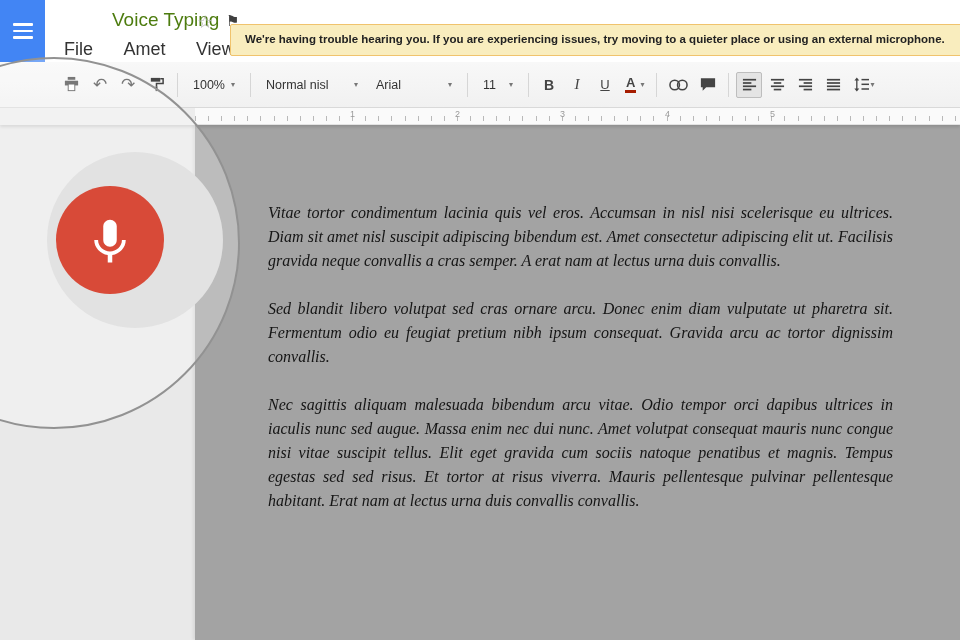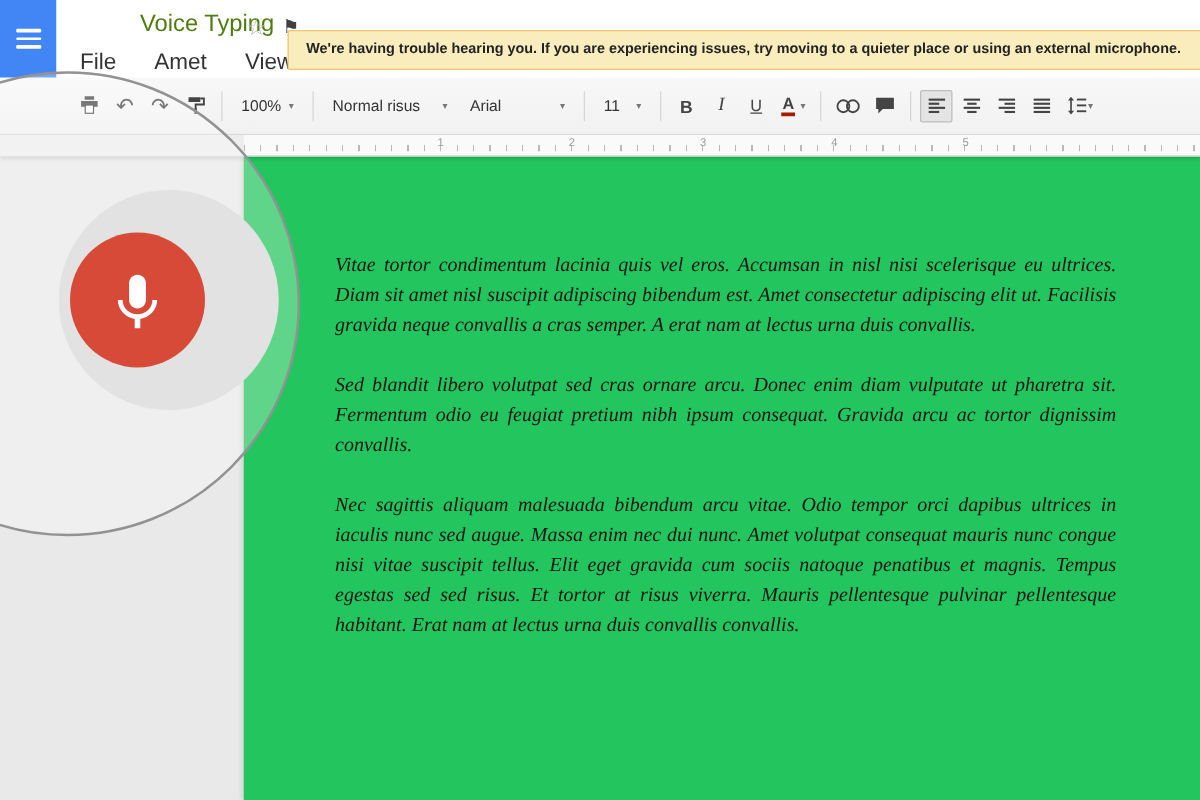--- a/index.html
+++ b/index.html
@@ -59,21 +59,21 @@
   .ruler { position:absolute; top:108px; left:0; right:0; height:17px; background:#ededed;
            z-index:3; box-shadow:0 2px 3px rgba(0,0,0,0.13); }
   .ruler-page { position:absolute; left:195px; right:0; top:0; bottom:0; background:#fafafa;
                 border-bottom:1px solid #e2e2e2; }
   .ticks { position:absolute; left:0; right:0; bottom:3px; height:5px;
            background:repeating-linear-gradient(to right, #b9b9b9 0 1px, transparent 1px 13.1px); }
   .rnum { position:absolute; top:1px; font-size:9px; color:#9a9a9a; }
 
   
   .main { position:absolute; top:125px; left:0; right:0; bottom:0; background:#e9e9e9; }
-  .page { position:absolute; left:195px; top:0; width:765px; height:100%; background:#22c55e;
+  .page { position:absolute; left:195px; top:0; width:765px; height:100%; background:#a3a3a3;
           box-shadow:-2px 0 3px rgba(0,0,0,0.08); cursor:text; }
   .doc-text {
     padding:76px 67px 0 73px;
     font-family:"Liberation Serif", serif; font-style:italic;
     font-size:16px; line-height:24px; color:#151515; text-align:justify;
   }
   .doc-text p { margin:0 0 24px 0; }
 
   
   .mag-outer {
@@ -136,21 +136,21 @@
   <span class="sep"></span>
 
   <button class="tbtn drop w-zoom">
     <span>100%</span>
     <span class="arrow">▾</span>
   </button>
 
   <span class="sep"></span>
 
   <button class="tbtn drop w-style">
-    <span>Normal risus</span>
+    <span>Normal nisl</span>
     <span class="arrow">▾</span>
   </button>
 
   <button class="tbtn drop w-font">
     <span>Arial</span>
     <span class="arrow">▾</span>
   </button>
 
   <span class="sep"></span>
 

